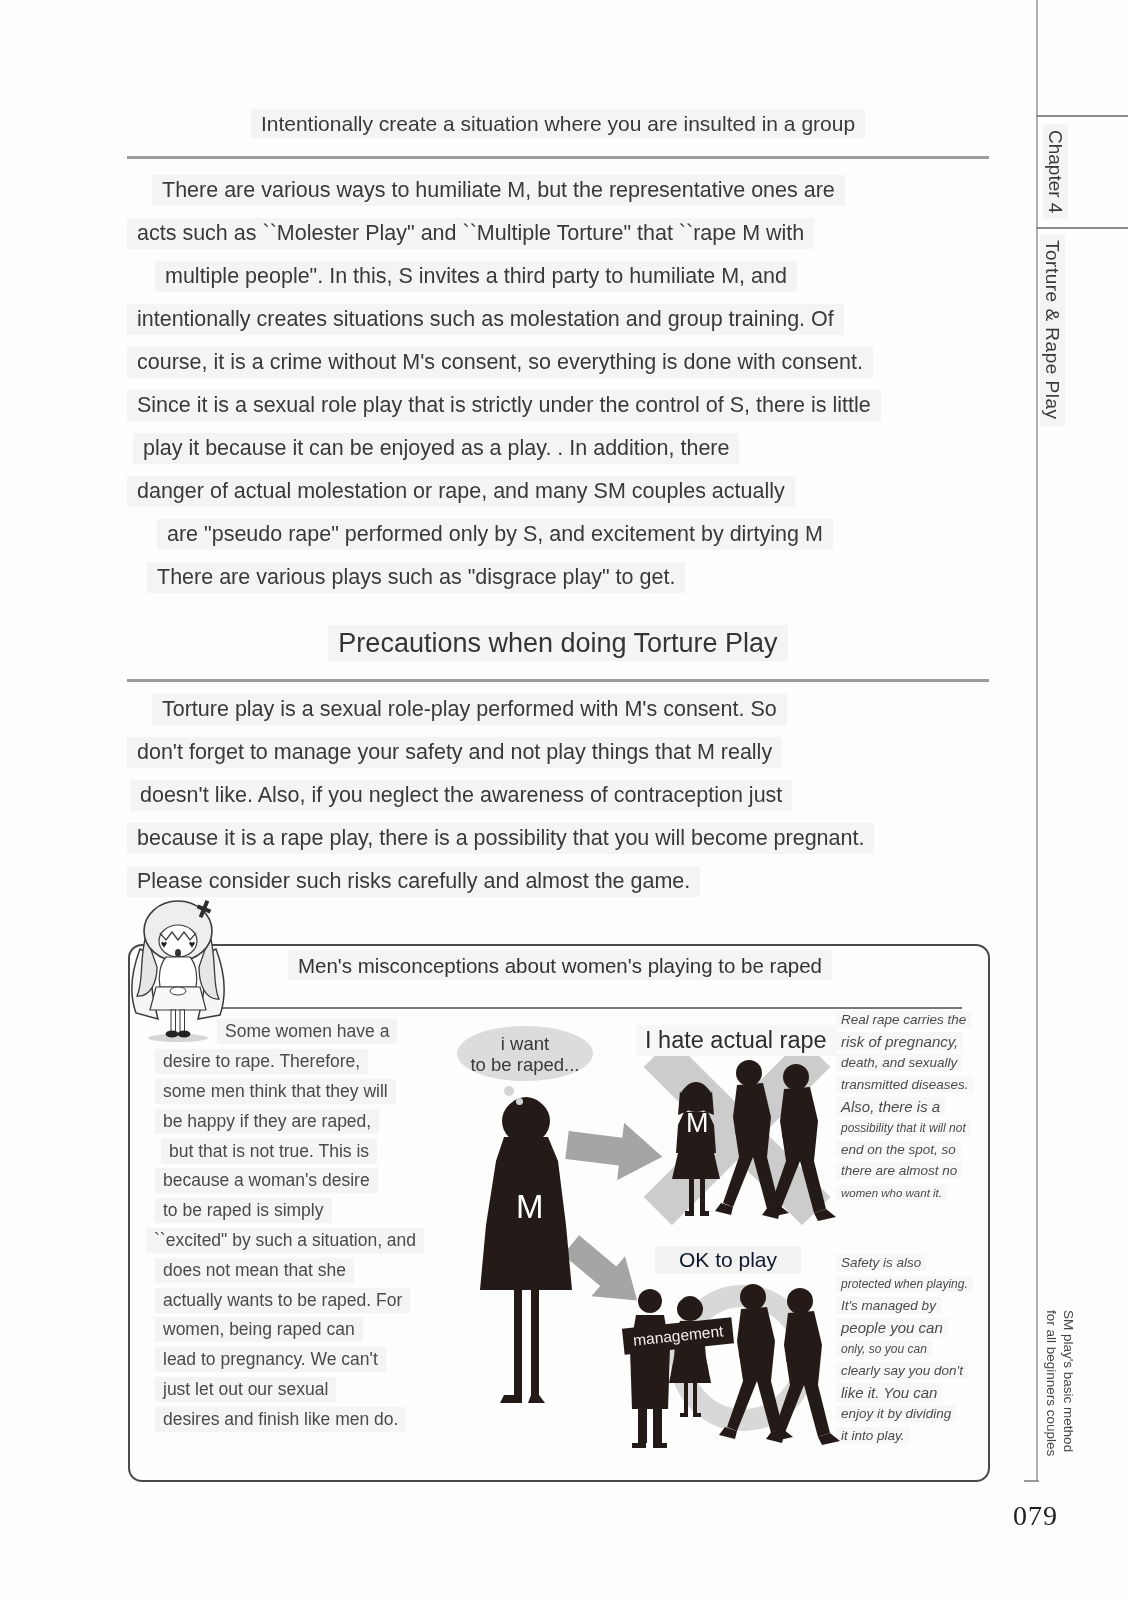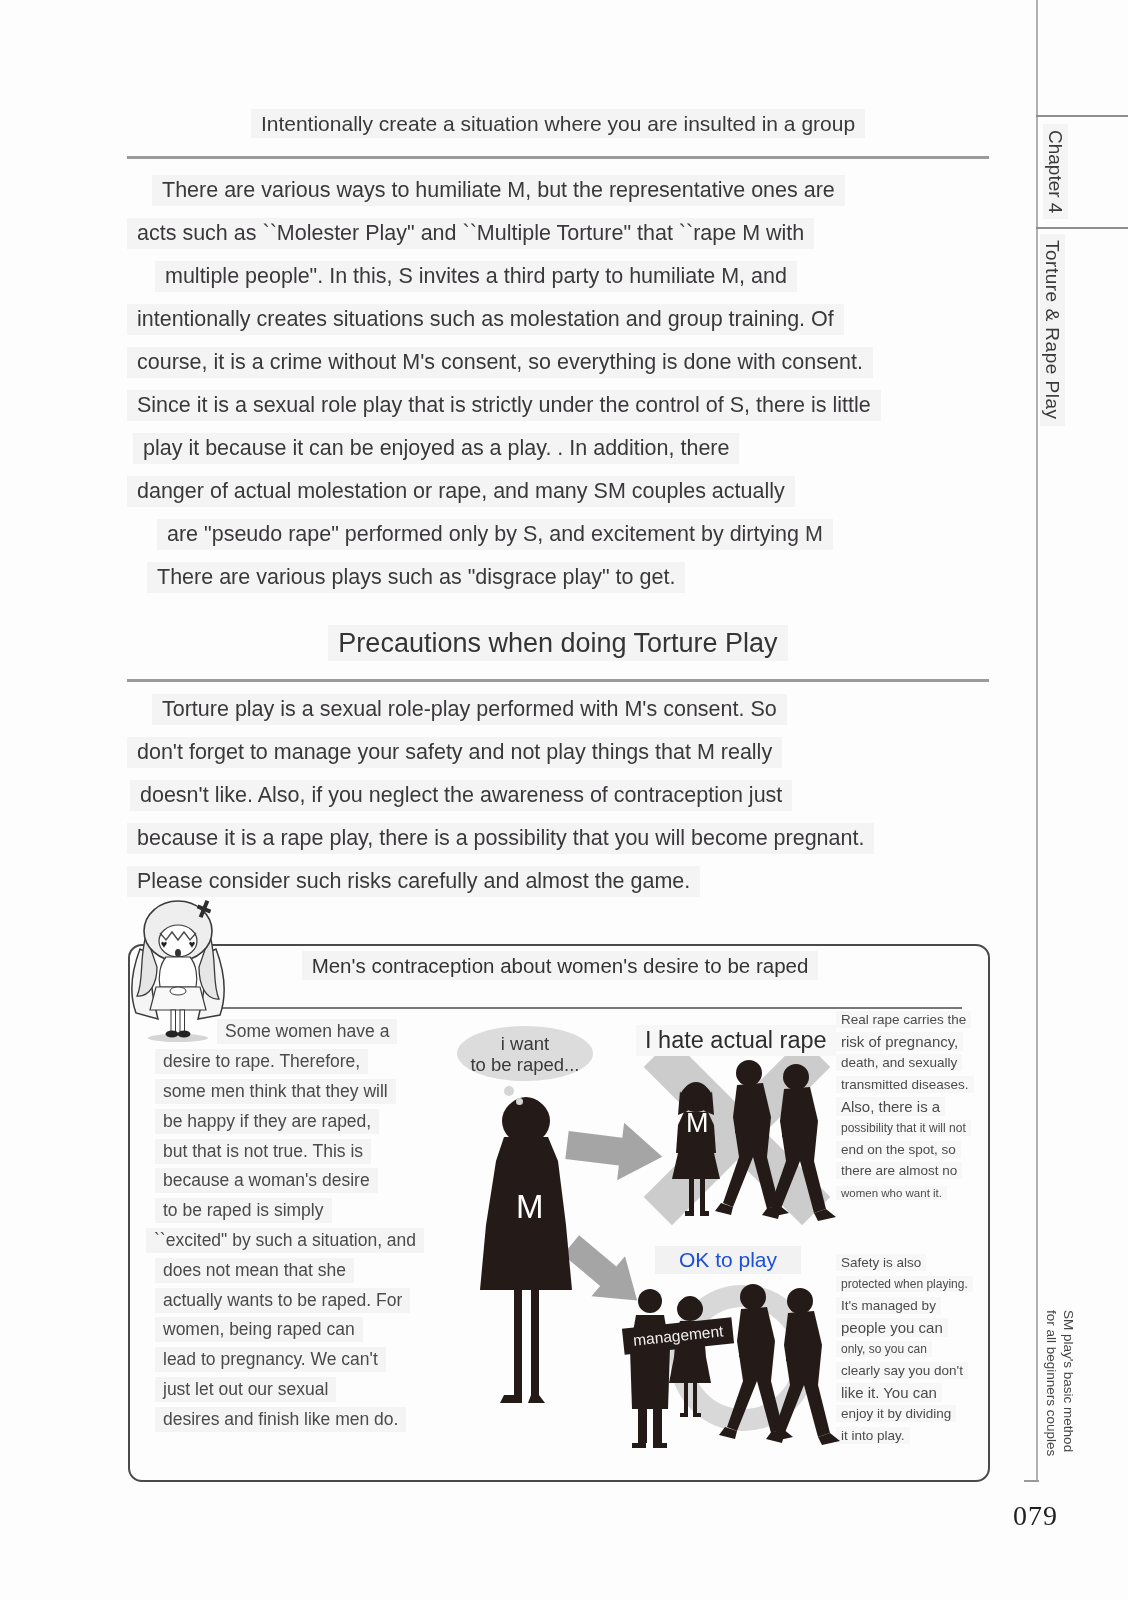--- a/index.html
+++ b/index.html
@@ -28,39 +28,39 @@
   .p2 .bl:nth-child(1){margin-left:25px}
   .p2 .bl:nth-child(3){margin-left:3px}
   
   .infobox{left:128px;top:944px;width:858px;height:534px;border:2px solid #4a4a4a;border-radius:14px;background:#fdfdfd;}
   .boxtitle{left:150px;top:954px;width:820px;text-align:center;font-size:20.5px;color:#333;white-space:nowrap;}
   .boxrule{left:180px;top:1007px;width:782px;height:2px;background:#787878;}
   .leftcol{position:absolute;left:155px;top:1017px;width:300px;font-size:17.5px;color:#4a4a4a;}
   .leftcol .bl{height:29.8px;display:flex;align-items:center;white-space:nowrap;}
   .leftcol .hl{padding:2px 8px;}
   .leftcol .bl:nth-child(1){margin-left:62px}
-  .leftcol .bl:nth-child(5){margin-left:0}
+  .leftcol .bl:nth-child(5){margin-left:6px}
   .leftcol .bl:nth-child(8){margin-left:-9px}
   .rcol{position:absolute;width:130px;color:#4b4b4b;}
   .rcol .bl{height:21.6px;display:flex;align-items:center;white-space:nowrap;font-size:13.5px;}
-  .rcol .hl{background:#f7f7f7;padding:1px 5px;}
+  .rcol .hl{background:#f7f7f7;padding:1px 5px;font-style:italic;}
   .rt{left:836px;top:1009px;}
   .rb{left:836px;top:1252px;}
   .rt .bl:nth-child(2),.rt .bl:nth-child(5){font-size:15px}
   .rt .bl:nth-child(6){font-size:12px}
   .rt .bl:nth-child(9){font-size:11.5px}
   .rb .bl:nth-child(2),.rb .bl:nth-child(5){font-size:12px}
   .rb .bl:nth-child(4),.rb .bl:nth-child(7){font-size:15px}
   
   .bubble{left:457px;top:1026px;width:136px;height:55px;border-radius:50%;background:#dcdcdc;
     display:flex;flex-direction:column;align-items:center;justify-content:center;
     font-size:18.5px;color:#3a3a3a;line-height:21px;}
   .dot{border-radius:50%;background:#d5d5d5;}
   .lbl-hate{left:636px;top:1025px;font-size:23.5px;color:#2d2d2d;background:#f7f7f7;padding:2px 9px;white-space:nowrap;}
-  .lbl-ok{left:655px;top:1246px;font-size:21px;color:#1d4ed8;background:#f2f2f2;padding:2px 24px;white-space:nowrap;}
+  .lbl-ok{left:655px;top:1246px;font-size:21px;color:#0f172a;background:#f2f2f2;padding:2px 24px;white-space:nowrap;}
   .m-big{left:516px;top:1188px;font-size:33px;color:#fff;}
   .m-small{left:686px;top:1108px;font-size:27px;color:#fff;}
   .mgmt{left:623px;top:1323px;background:#241b18;color:#f0f0f0;font-size:15.5px;padding:4px 10px;
     transform:rotate(-6deg);white-space:nowrap;}
   
   .vline{left:1036px;top:0;width:1.5px;height:1482px;background:#b0b0b0;}
   .sline{left:1036px;width:92px;height:1.5px;background:#8d8d8d;}
   .vtext{writing-mode:vertical-rl;white-space:nowrap;}
   .chapter{left:1044px;top:124px;font-size:19px;color:#3a3a3a;}
   .chapter .hl,.chtitle .hl{padding:6px 2px;}
@@ -128,21 +128,21 @@
       </div>
       <div class="bl">
         <span class="hl">because it is a rape play, there is a possibility that you will become pregnant.</span>
       </div>
       <div class="bl">
         <span class="hl">Please consider such risks carefully and almost the game.</span>
       </div>
     </div>
 
   <div class="abs infobox"></div>
-  <div class="abs boxtitle"><span class="hl">Men's contraception about women's desire to be raped</span></div>
+  <div class="abs boxtitle"><span class="hl">Men's misconceptions about women's playing to be raped</span></div>
   <div class="abs boxrule"></div>
 
   <div class="leftcol">
 
   <div class="bl">
         <span class="hl">Some women have a</span>
       </div>
       <div class="bl">
         <span class="hl">desire to rape. Therefore,</span>
       </div>

